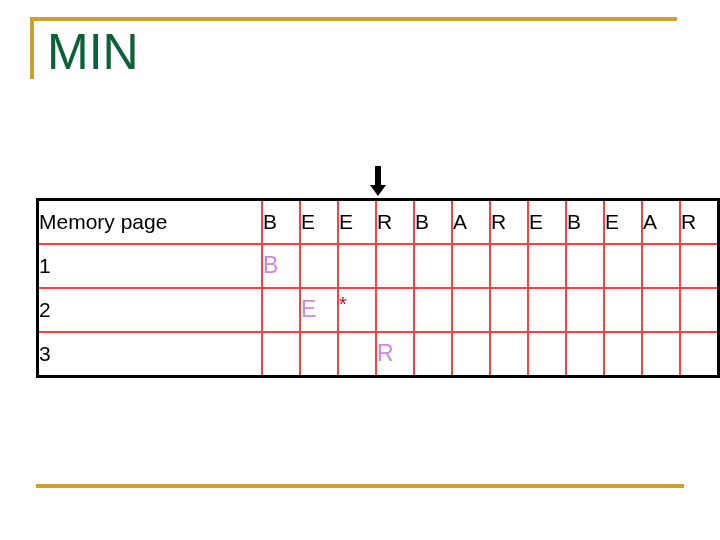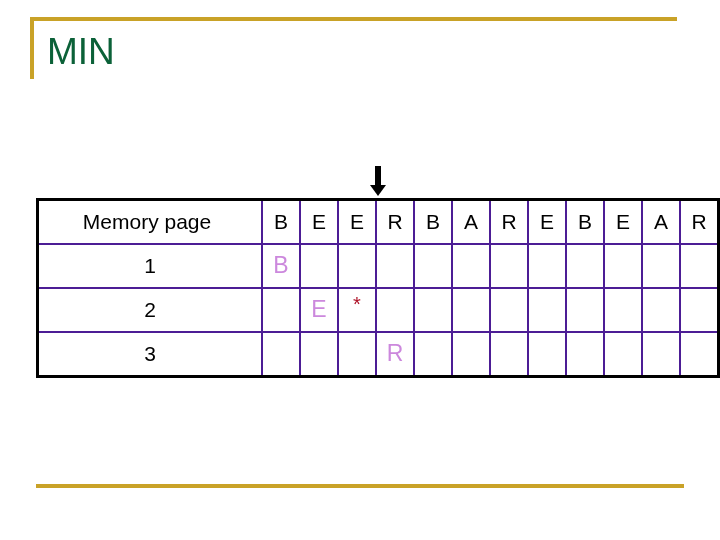--- a/index.html
+++ b/index.html
@@ -45,21 +45,21 @@
     width: 648px;
     height: 4px;
     background: #C9A227;
   }
 
   
   .title {
     position: absolute;
     left: 47px;
     top: 28px;
-    font-size: 37px;
+    font-size: 50px;
     line-height: 48px;
     color: #0B6138;
     font-family: "Liberation Sans", sans-serif;
     letter-spacing: 0px;
     white-space: nowrap;
   }
 
   
   .arrow-wrap {
     position: absolute;
@@ -76,23 +76,23 @@
     left: 36px;
     top: 198px;
     width: 648px;
     height: 174px;
     border-collapse: collapse;
     table-layout: fixed;
     border: 3px solid #000000;
     background: #ffffff;
   }
   .trace-table td {
-    border: 2px solid #4c1d95;
+    border: 2px solid #ef4444;
     padding: 0;
-    text-align: center;
+    text-align: left;
     vertical-align: middle;
     height: 42px;
     font-size: 21px;
     color: #000000;
     font-family: "Liberation Sans", sans-serif;
   }
   .label-cell {
     width: 216px;
     font-size: 21px;
   }

